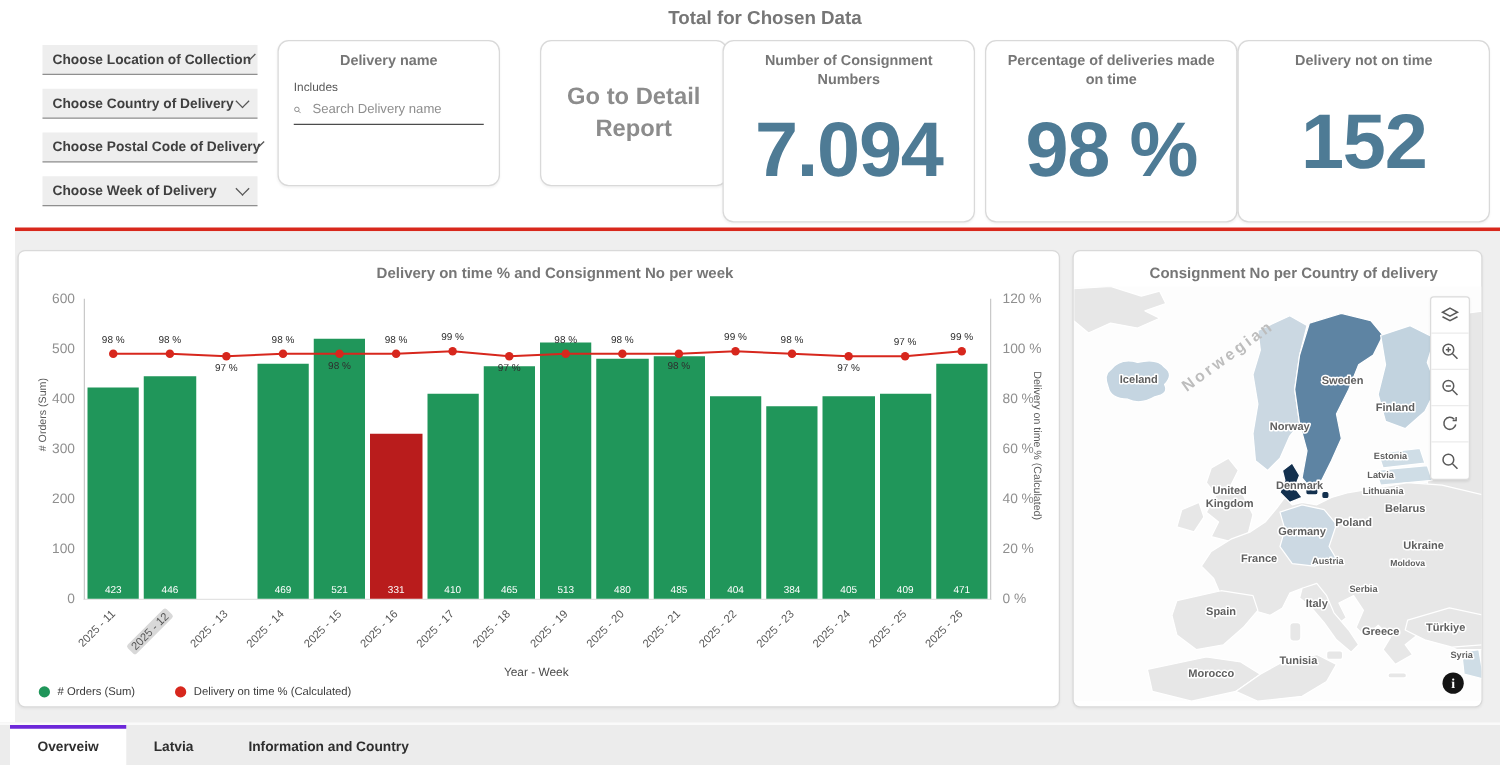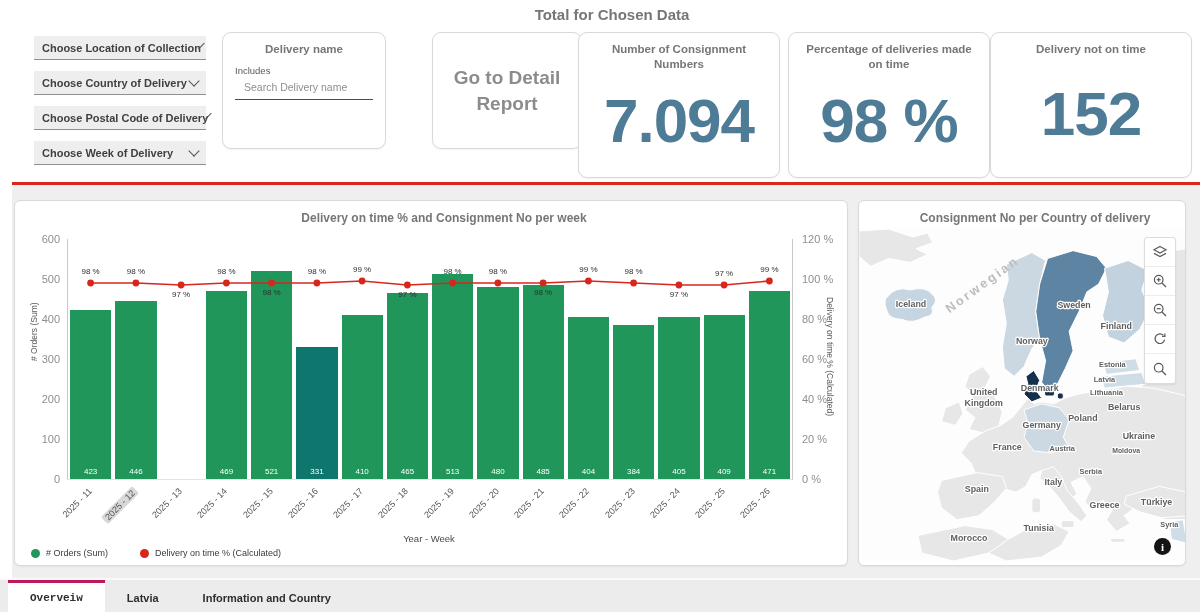--- a/index.html
+++ b/index.html
@@ -9,21 +9,21 @@
 
   
   #page-title{top:6px;left:0;width:1200px;text-align:center;font-size:15px;font-weight:700;color:#767676;}
   .filterbtn{left:22px;width:172px;height:24px;background:#eeeeee;border-bottom:1px solid #8f8f8f;
     display:flex;align-items:center;justify-content:space-between;padding:0 8px;box-sizing:border-box;cursor:pointer;}
   .filterbtn span.flab{font-size:11px;font-weight:600;color:#3f3f3f;white-space:nowrap;}
   .chev{width:7px;height:7px;border-right:1.5px solid #555;border-bottom:1.5px solid #555;
     transform:rotate(45deg);margin-top:-4px;}
   .card{background:#fff;border:1px solid #d9d9d9;border-radius:9px;box-shadow:0 1px 2px rgba(0,0,0,.05);box-sizing:border-box;}
   .cardtitle{font-size:11.5px;font-weight:700;color:#767676;text-align:center;padding-top:9px;line-height:1.3;}
-  #delivery-card{left:210px;top:32px;width:164px;height:117px;}
+  #delivery-card{left:210px;top:32px;width:178px;height:117px;}
   #includes{font-size:9.5px;color:#595959;margin:8px 0 4px 12px;}
   .searchrow{display:flex;align-items:flex-end;margin:2px 12px 0 12px;border-bottom:1px solid #4c4c4c;padding-bottom:5px;}
   .searchrow input{border:none;outline:none;font-size:10.5px;color:#444;width:150px;margin-left:7px;
     font-family:"Liberation Sans",sans-serif;background:transparent;}
   .searchrow input::placeholder{color:#8e8e8e;}
   #goto-card{left:420px;top:32px;width:150px;height:117px;display:flex;align-items:center;justify-content:center;cursor:pointer;}
   #goto-card div{font-size:19px;font-weight:700;color:#8c8c8c;text-align:center;line-height:1.35;}
   .kpi{top:32px;width:202px;height:146px;display:flex;flex-direction:column;position:absolute;}
   .kpi .cardtitle{padding:9px 14px 0 14px;}
   .kpival{flex:1;display:flex;align-items:center;justify-content:center;font-size:62px;font-weight:700;
@@ -71,21 +71,21 @@
   .mtb svg{display:block;}
   #info-chip{position:absolute;right:14px;bottom:10px;width:17px;height:17px;border-radius:50%;background:#141414;
     color:#fff;font-size:11px;font-weight:700;display:flex;align-items:center;justify-content:center;
     font-family:"Liberation Serif",serif;cursor:pointer;}
 
   
   #tabbar{left:0;top:578px;width:1200px;height:34px;background:#ececec;border-top:2px solid #fafafa;
     display:flex;align-items:stretch;padding-left:8px;box-sizing:border-box;position:absolute;}
   .tab{display:flex;align-items:center;padding:0 22px;font-size:11px;font-weight:700;color:#2e2e2e;
     cursor:pointer;border-top:3px solid transparent;box-sizing:border-box;}
-  .tab.active{background:#fff;border-top:3px solid #be185d;font-family:Liberation Mono, monospace;}
+  .tab.active{background:#fff;border-top:3px solid #6d28d9;}
 </style>
 </head>
 <body>
 
 <div id="stage">
 
   <div id="page-title" class="abs">Total for Chosen Data</div>
 
   <div class="filterbtn abs" style="top:36px">
     <span class="flab">Choose Location of Collection</span>
@@ -158,21 +158,21 @@
         </div>
         <div class="bar" style="left:47.3px;width:41.3px;height:178.4px;background:#20965a">
           <span class="bv">446</span>
         </div>
         <div class="bar" style="left:137.8px;width:41.3px;height:187.6px;background:#20965a">
           <span class="bv">469</span>
         </div>
         <div class="bar" style="left:183.0px;width:41.3px;height:208.4px;background:#20965a">
           <span class="bv">521</span>
         </div>
-        <div class="bar" style="left:228.3px;width:41.3px;height:132.4px;background:#0f766e">
+        <div class="bar" style="left:228.3px;width:41.3px;height:132.4px;background:#b91c1c">
           <span class="bv">331</span>
         </div>
         <div class="bar" style="left:273.5px;width:41.3px;height:164.0px;background:#20965a">
           <span class="bv">410</span>
         </div>
         <div class="bar" style="left:318.8px;width:41.3px;height:186.0px;background:#20965a">
           <span class="bv">465</span>
         </div>
         <div class="bar" style="left:364.0px;width:41.3px;height:205.2px;background:#20965a">
           <span class="bv">513</span>

